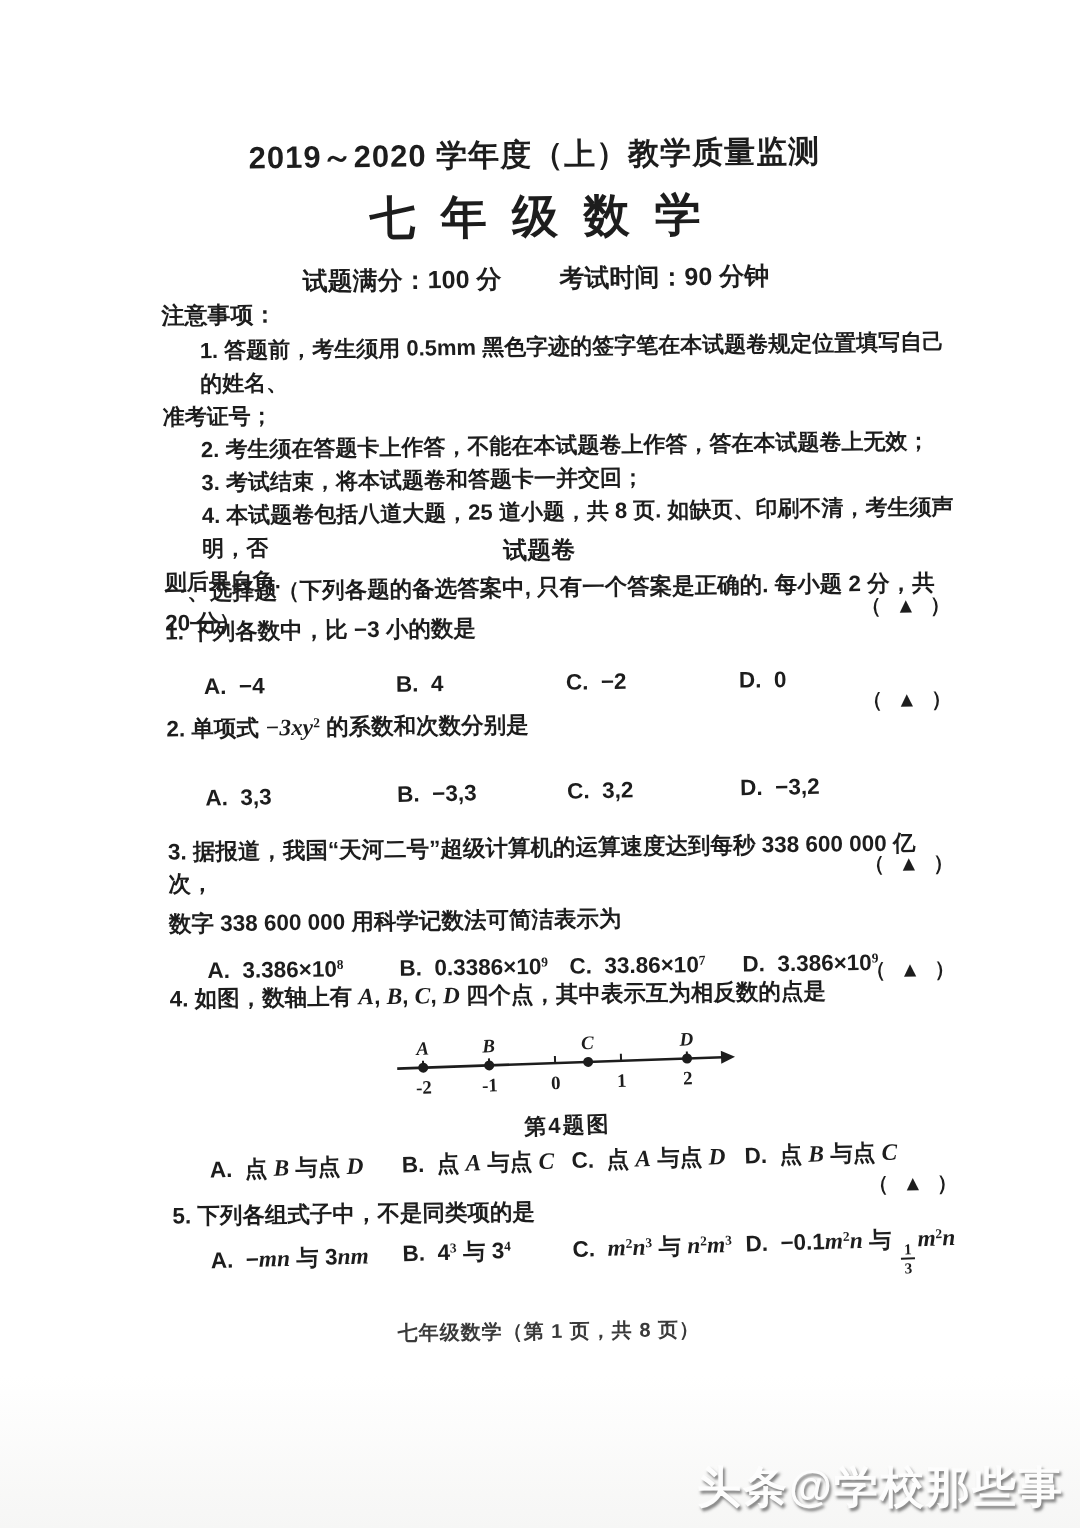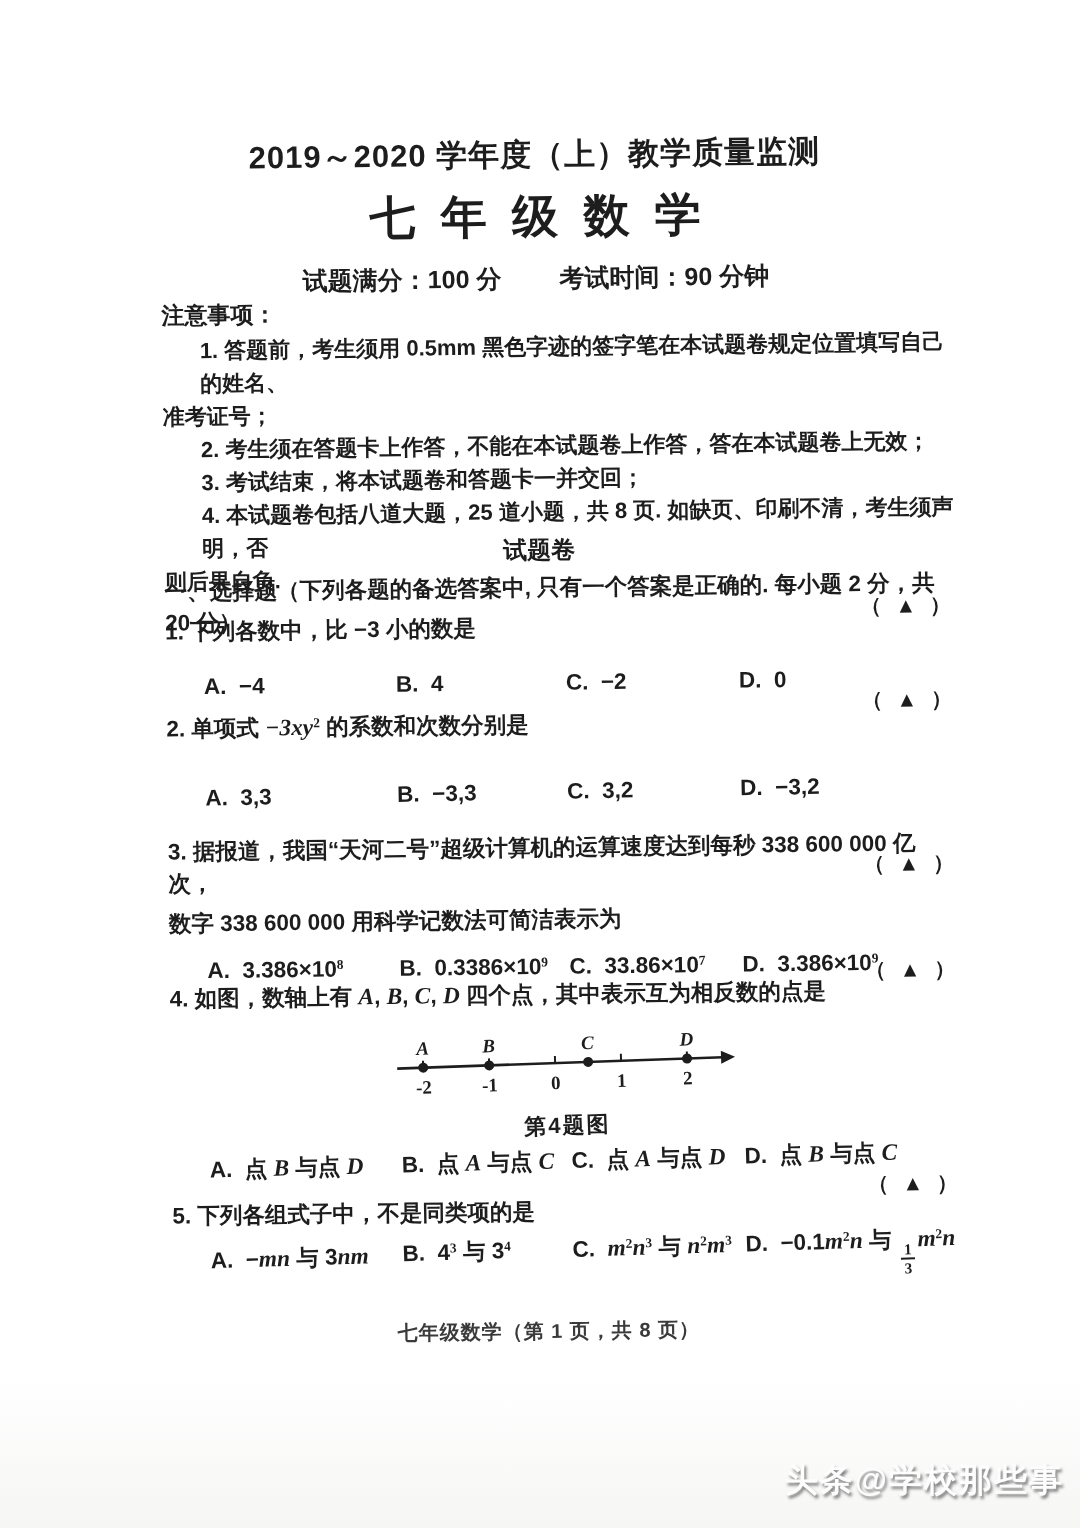--- a/index.html
+++ b/index.html
@@ -44,21 +44,21 @@
   .q4{top:978px;} .q4 .ans{top:-18px;} .q4 .opts{margin-top:10px; transform:rotate(-0.8deg); transform-origin:left;}
   .q5{top:1196px;} .q5 .ans{top:-22px;} .q5 .opts{margin-top:14px; transform:rotate(-1.1deg); transform-origin:left;}
   
   .fig-wrap{margin-top:8px; text-align:center; transform:rotate(-1.3deg);}
   .fig-caption{margin-top:6px; font-size:22px; font-weight:700; letter-spacing:2px;}
   .nl-tick-label{font:600 19px "Liberation Serif", serif; fill:#1d1d1d;}
   .nl-pt-label{font:italic 700 19px "Liberation Serif", serif; fill:#1d1d1d;}
   .footer{top:1318px; font-size:20px; font-weight:600; color:#3a3a3a; letter-spacing:1px;}
   .watermark{
     position:absolute; right:16px; top:1458px;
-    font-size:33px; font-weight:700; letter-spacing:2px;
+    font-size:44px; font-weight:700; letter-spacing:2px;
     color:#fdfdfd; text-shadow:2px 3px 3px rgba(90,90,90,0.75);
   }
 </style>
 </head>
 <body>
 
 <div class="page">
   <div class="sheet">
 
     <div class="center title1">2019～2020 学年度（上）教学质量监测</div>

